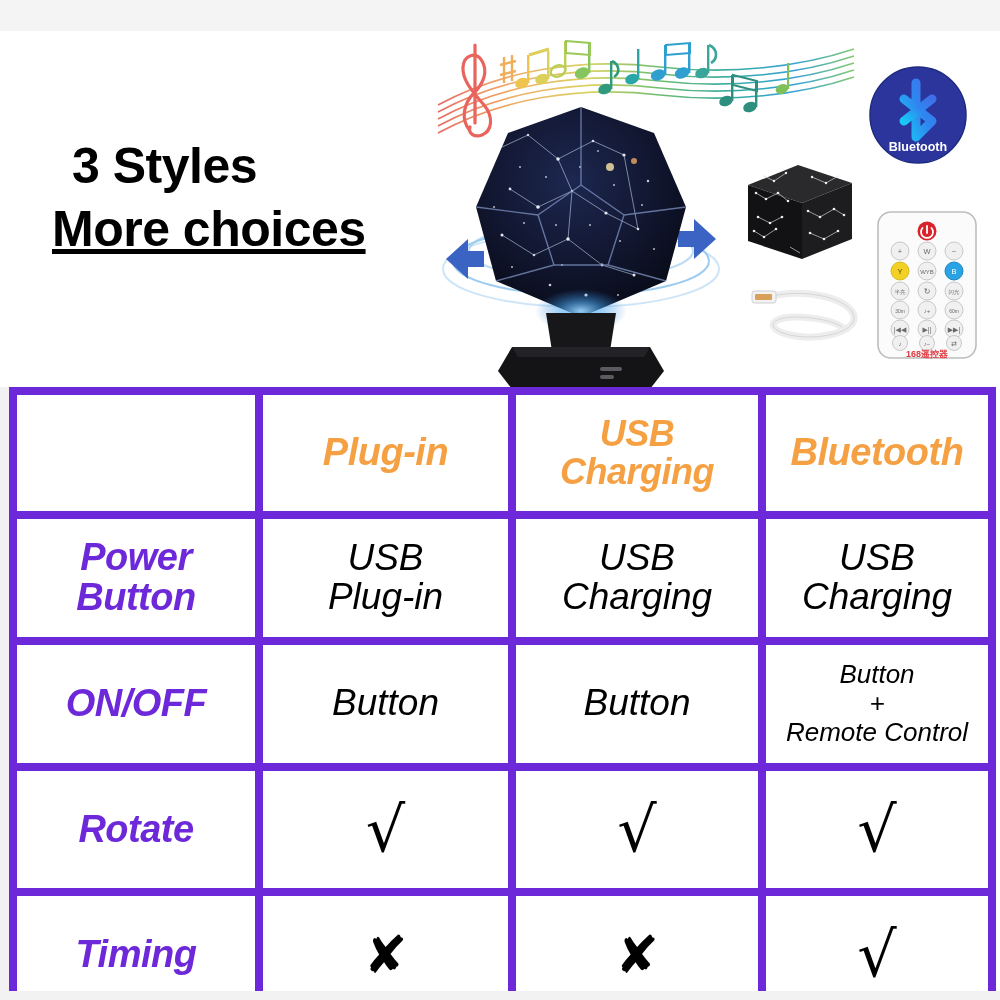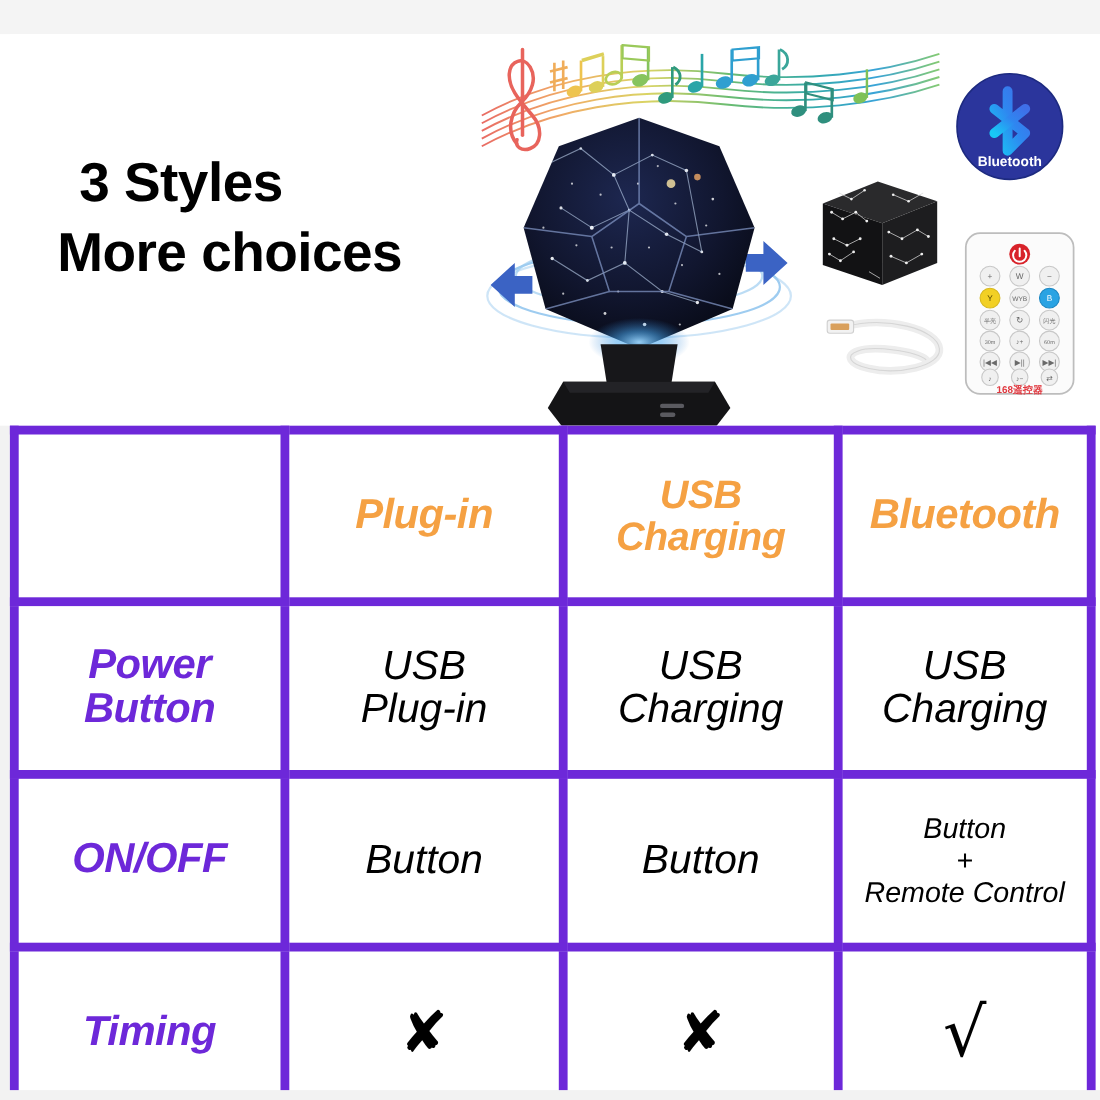--- a/index.html
+++ b/index.html
@@ -12,21 +12,21 @@
   }
   .page{position:absolute;inset:0;background:#ffffff;margin-top:31px;}
   .page::before{content:"";position:absolute;left:0;top:0;width:9px;height:100%;background:#f2f2f2;}
   .page::after{content:"";position:absolute;left:0;bottom:0;width:100%;height:9px;background:#f2f2f2;}
 
   
   .hero{position:absolute;left:0;top:0;width:1000px;height:356px;background:#fff;overflow:hidden;}
 
   .headline{position:absolute;left:52px;top:104px;width:400px;color:#000;font-weight:bold;font-size:50px;line-height:1.25;letter-spacing:-.5px;}
   .headline .l1{display:block;padding-left:20px;}
-  .headline .l2{display:block;}
+  .headline .l2{display:block;text-decoration:underline;}
 
   
   .music{position:absolute;left:430px;top:-4px;width:430px;height:115px;}
   .music svg{width:100%;height:100%;display:block;}
 
   
   .lamp{position:absolute;left:438px;top:58px;width:286px;height:300px;}
   .lamp svg{width:100%;height:100%;display:block;}
 
   
@@ -433,20 +433,34 @@
         <td class="val">
           <div>Button</div>
         </td>
         <td class="val small">
           <div>Button</div>
           <div class="plus">+</div>
           <div>Remote Control</div>
         </td>
       </tr>
 
+      <tr>
+        <td class="rowlbl">
+          <div>Rotate</div>
+        </td>
+        <td>
+          <div class="mark tick">√</div>
+        </td>
+        <td>
+          <div class="mark tick">√</div>
+        </td>
+        <td>
+          <div class="mark tick">√</div>
+        </td>
+      </tr>
 
       <tr>
         <td class="rowlbl">
           <div>Timing</div>
         </td>
         <td>
           <div class="mark cross">✘</div>
         </td>
         <td>
           <div class="mark cross">✘</div>

